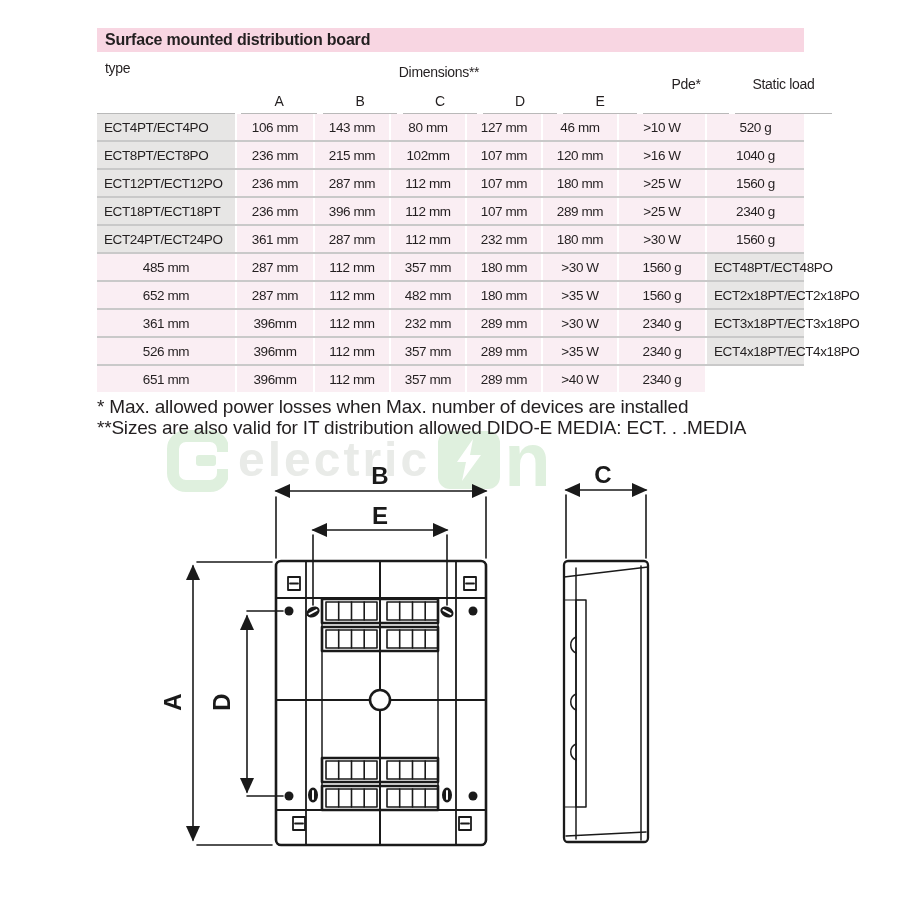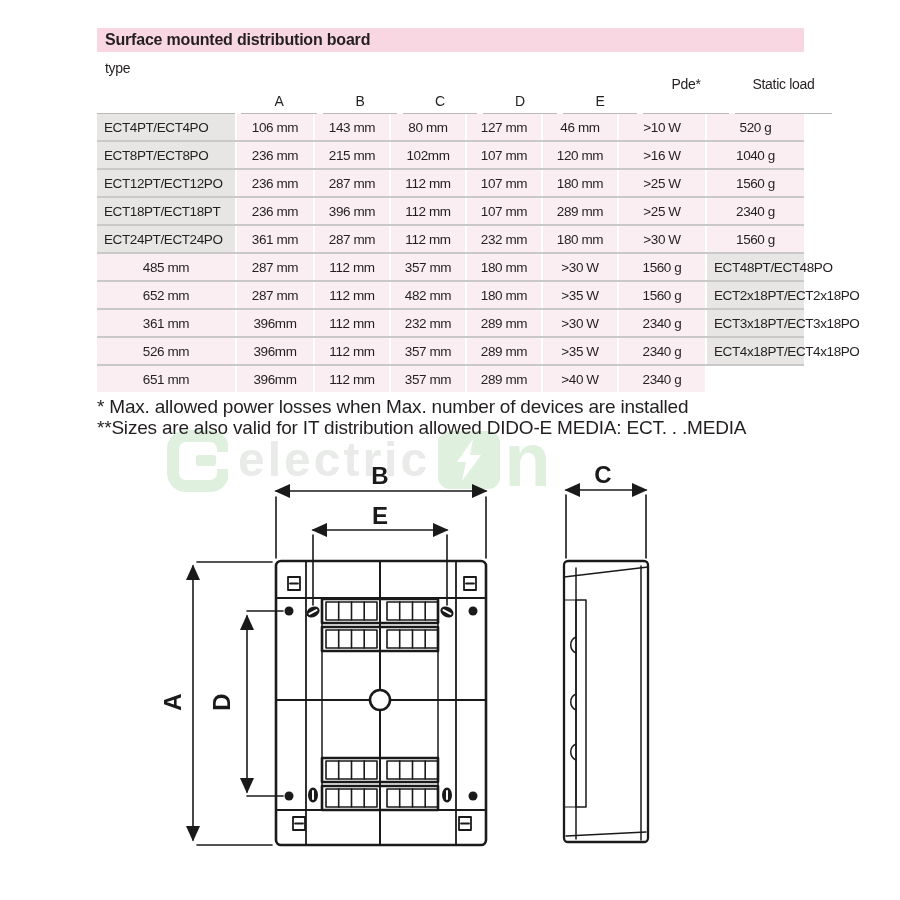--- a/index.html
+++ b/index.html
@@ -62,20 +62,21 @@
       </svg>
     </span>
     <span class="wm-green">n</span>
   </div>
 
   <div class="table-wrap">
     <div class="title-bar">Surface mounted distribution board</div>
 
     <div class="thead">
       <div class="th type">type</div>
+      <div class="th dims">Dimensions**</div>
       <div class="th pde">Pde*</div>
       <div class="th static">Static load</div>
       <div class="th sub" style="grid-column:2">A</div>
       <div class="th sub" style="grid-column:3">B</div>
       <div class="th sub" style="grid-column:4">C</div>
       <div class="th sub" style="grid-column:5">D</div>
       <div class="th sub" style="grid-column:6">E</div>
     </div>
 
     <div class="tbody">

